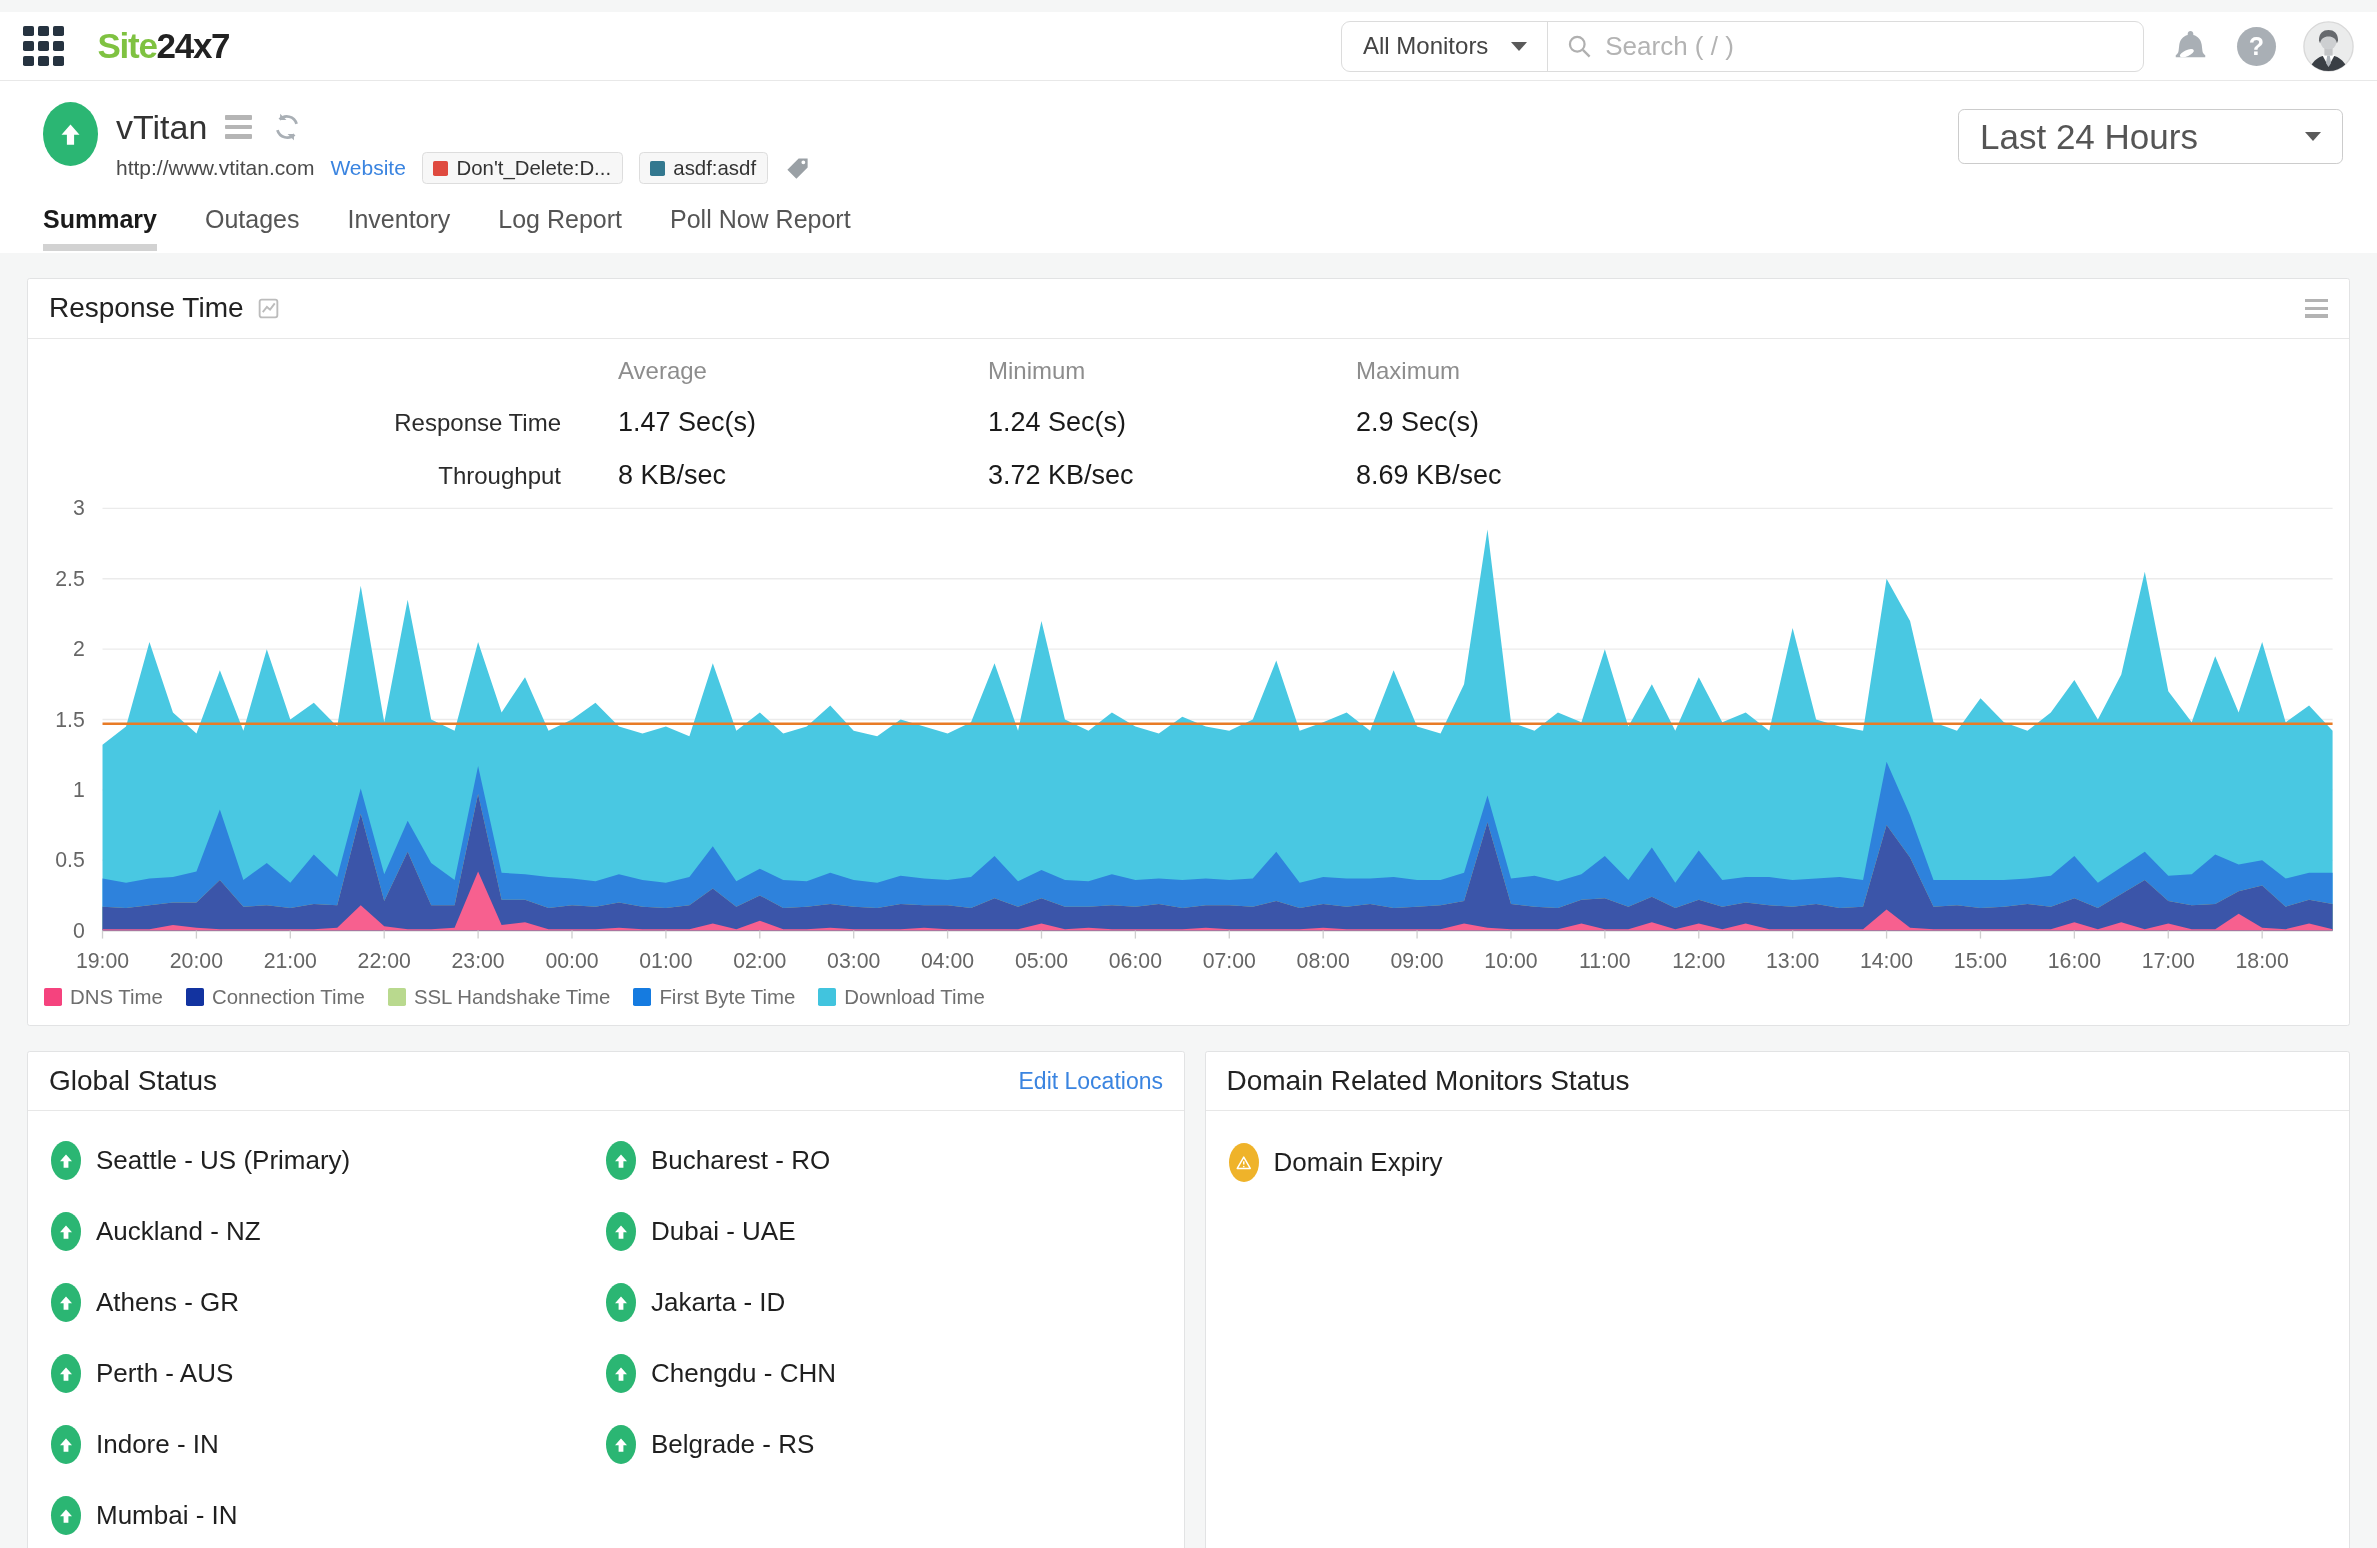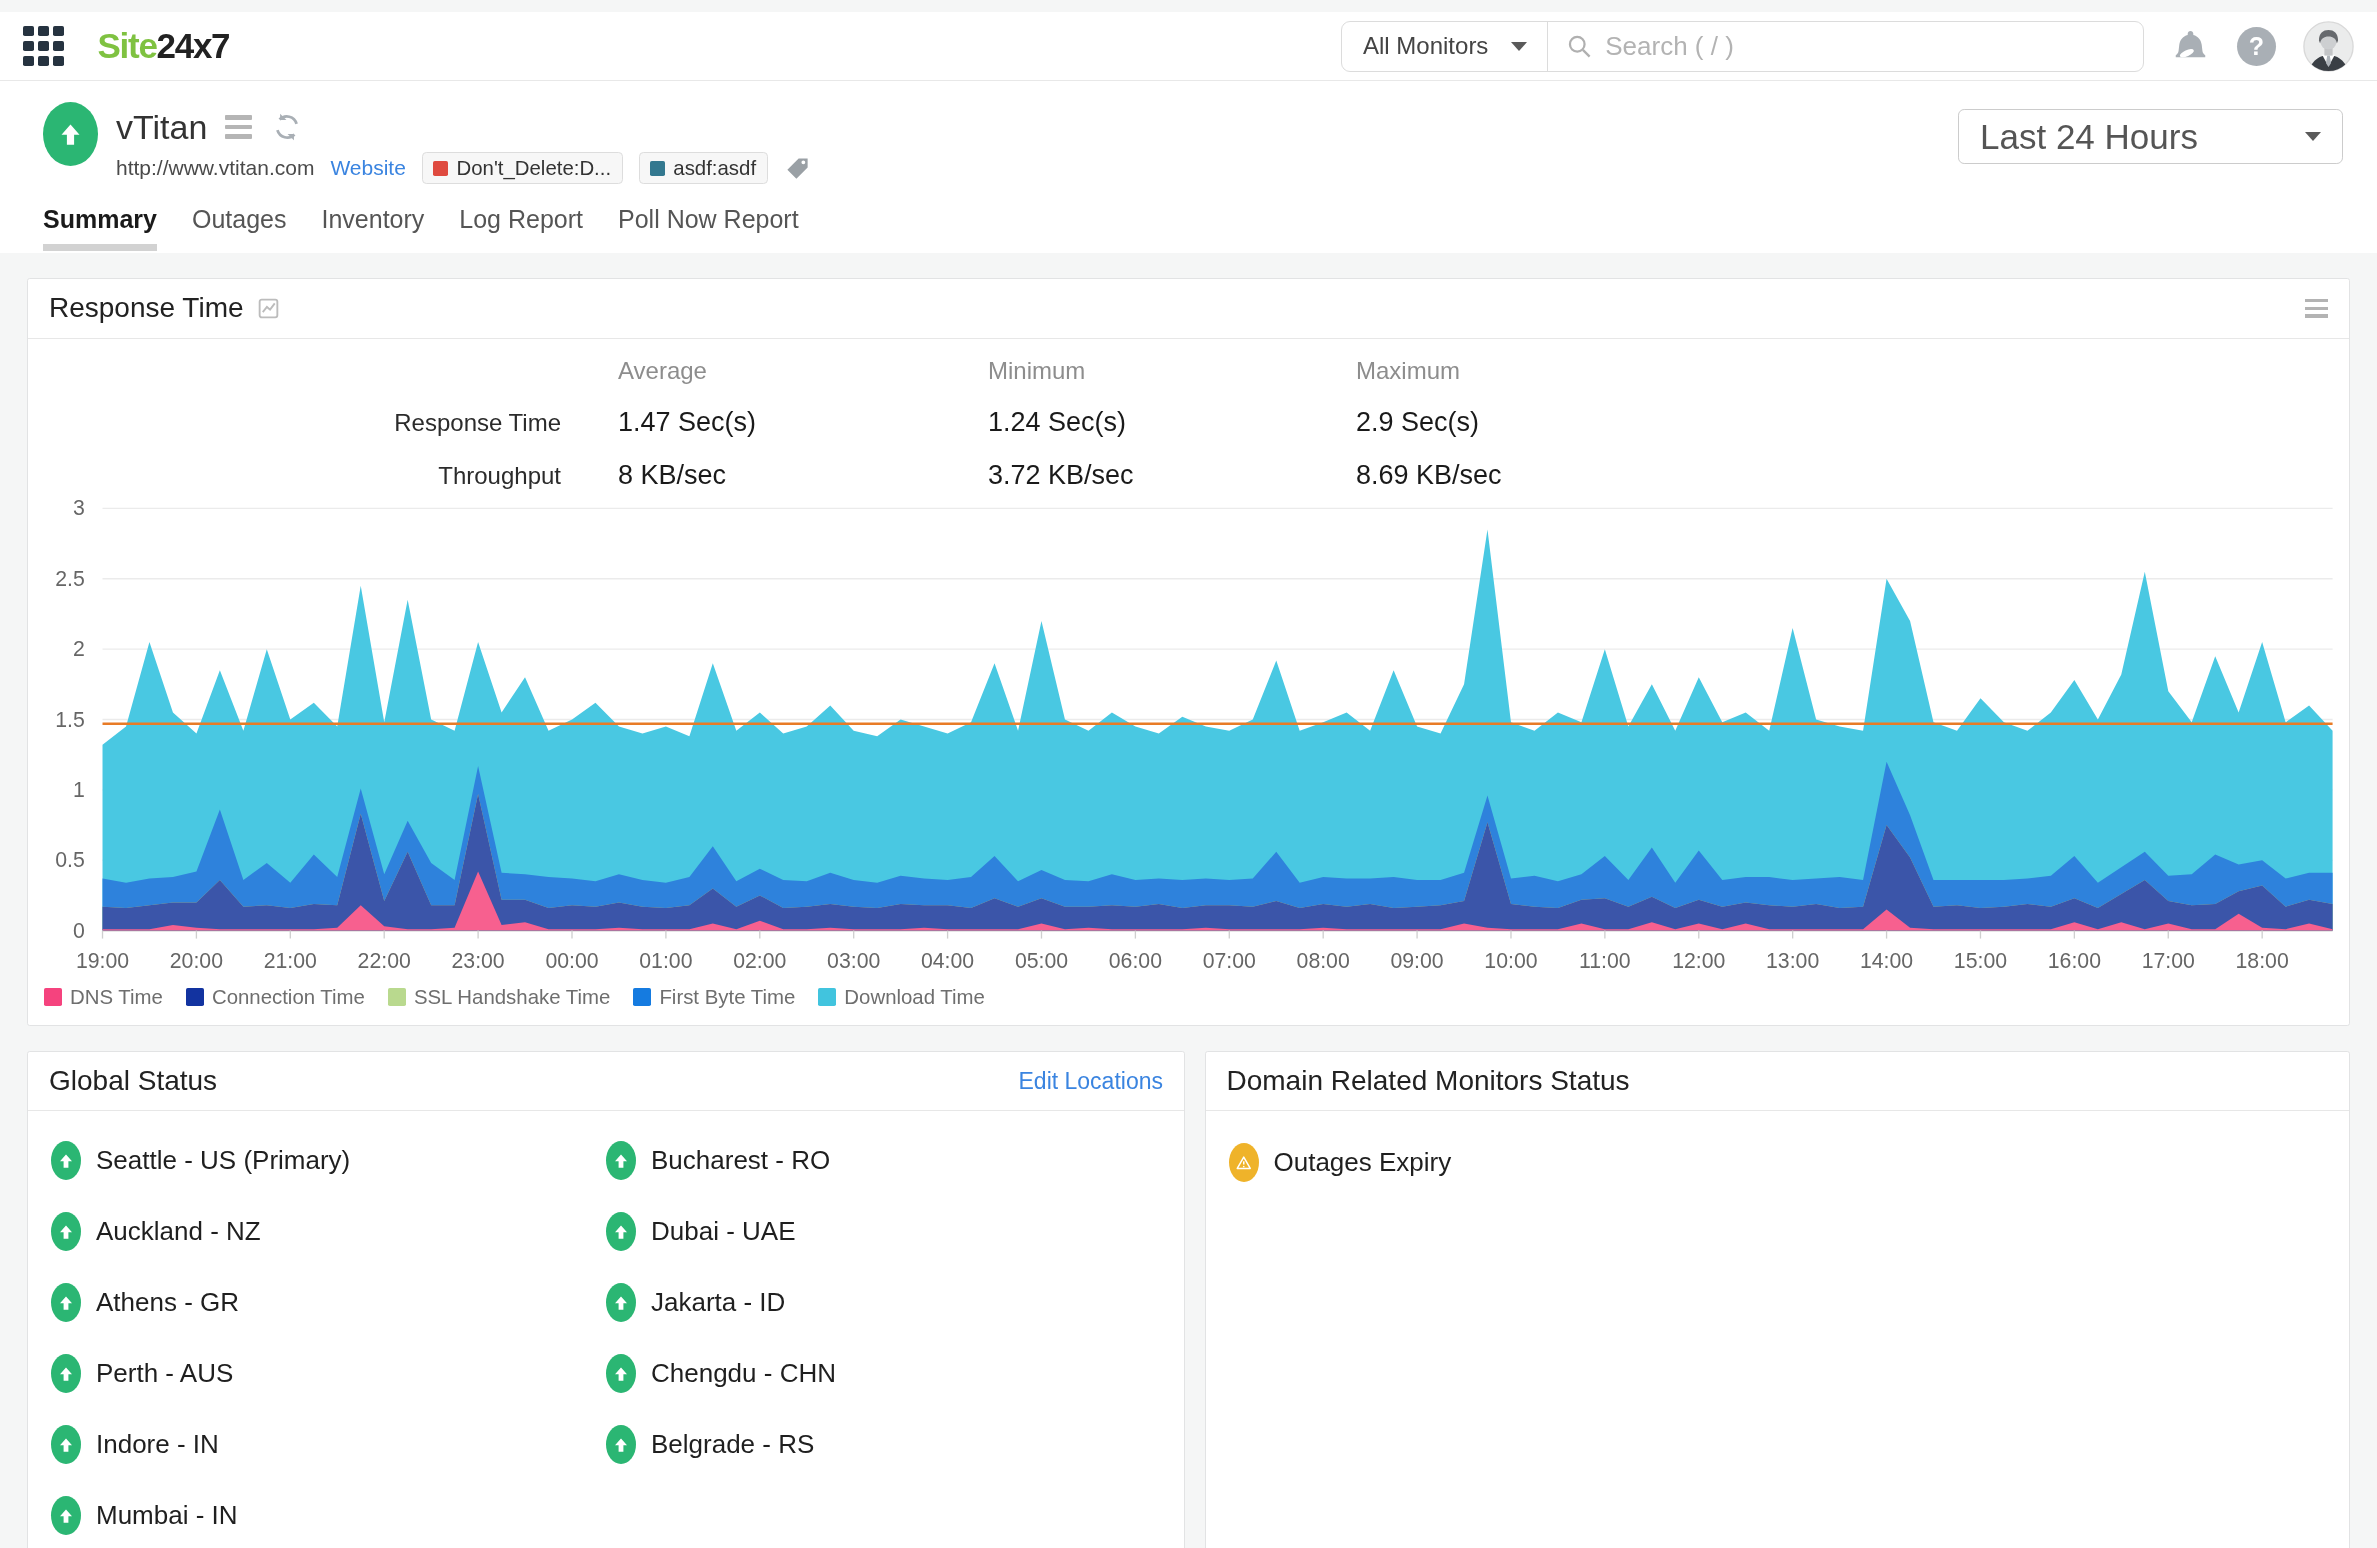--- a/index.html
+++ b/index.html
@@ -57,21 +57,21 @@
   .hamburger i { display: block; width: 27px; height: 4.4px; background: #b5b5b5; border-radius: 0.9px; }
   .mon-sub { display: flex; align-items: center; gap: 16px; }
   .mon-url { font-size: 21px; color: #4a4a4a; }
   .link-blue { color: #3a84e0; cursor: pointer; text-decoration: none; font-size: 21px; }
   .tag-chip {
     display: inline-flex; align-items: center; gap: 8px; height: 32px; padding: 0 10.6px;
     background: #f7f7f7; border: 1.8px solid #ddd; border-radius: 4.4px;
     font-size: 20.4px; color: #333; cursor: pointer; white-space: nowrap;
   }
   .tag-square { width: 15px; height: 15px; border-radius: 1.8px; display: inline-block; }
-  .tabs { display: flex; gap: 35px; margin-top: 21px; }
+  .tabs { display: flex; gap: 48px; margin-top: 21px; }
   .tab { font-size: 25px; color: #555; padding-bottom: 9.8px; cursor: pointer; border-bottom: 7px solid transparent; }
   .tab.active { color: #1a1a1a; font-weight: bold; border-bottom-color: #d2d2d2; }
   .time-range {
     position: absolute; right: 34px; top: 28px; width: 385px; height: 55px;
     border: 1.8px solid #ccc; border-radius: 6.2px; background: #fff;
     display: flex; align-items: center; justify-content: space-between;
     padding: 0 21px; font-size: 35px; color: #555; cursor: pointer;
   }
   
   .content { padding: 25px 27px 0; }
@@ -461,19 +461,19 @@
       </div>
       <div class="ds-list">
         <div class="loc-item">
           <span class="loc-oval" style="background: rgb(239, 179, 42);">
             <svg width="19.5" height="19.5" viewBox="0 0 24 24">
               <path d="M12 5 L20 19 H4 Z" fill="none" stroke="#fff" stroke-width="1.8" stroke-linejoin="round"></path>
               <line x1="12" y1="10.2" x2="12" y2="14.2" stroke="#fff" stroke-width="1.9"></line>
               <circle cx="12" cy="16.6" r="1.05" fill="#fff"></circle>
             </svg>
           </span>
-          <span class="loc-label">Outages Expiry</span>
+          <span class="loc-label">Domain Expiry</span>
         </div>
       </div>
     </section>
   </div>
 </main>
 
 
 </body></html>

